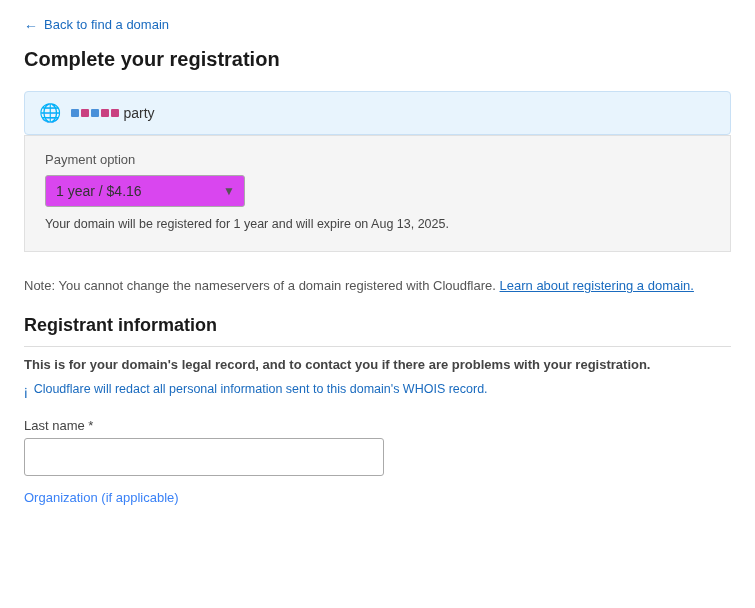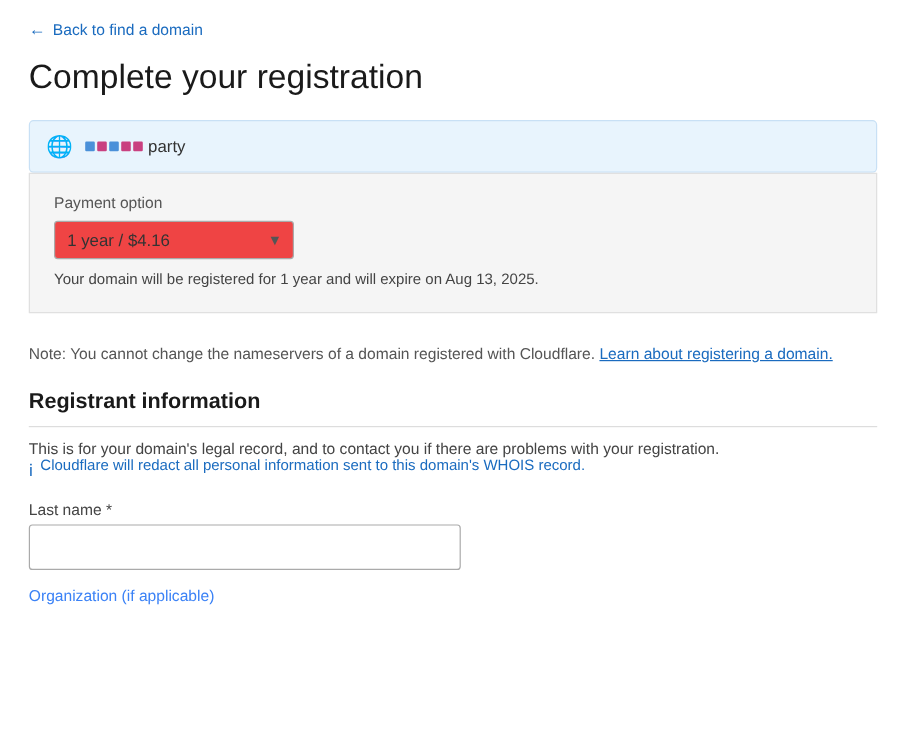--- a/index.html
+++ b/index.html
@@ -24,22 +24,22 @@
       text-decoration: none;
       font-size: 13px;
       margin-bottom: 16px;
       cursor: pointer;
     }
     .back-arrow {
       font-size: 14px;
       color: #1a6bbf;
     }
     .page-title {
-      font-size: 28px;
-      font-weight: 400;
+      font-size: 20px;
+      font-weight: 700;
       color: #1a1a1a;
       margin-bottom: 20px;
     }
     .domain-banner {
       display: flex;
       align-items: center;
       gap: 10px;
       background: #e8f4fd;
       border: 1px solid #c8e0f5;
       padding: 10px 14px;
@@ -88,21 +88,21 @@
       width: 200px;
       margin-bottom: 10px;
     }
     .payment-select {
       appearance: none;
       -webkit-appearance: none;
       width: 100%;
       padding: 7px 30px 7px 10px;
       border: 1px solid #aaa;
       border-radius: 3px;
-      background: #ef4444;
+      background: #d946ef;
       font-size: 14px;
       color: #333;
       cursor: pointer;
     }
     .select-arrow {
       position: absolute;
       right: 10px;
       top: 50%;
       transform: translateY(-50%);
       pointer-events: none;
@@ -136,20 +136,22 @@
       font-size: 18px;
       font-weight: 700;
       color: #1a1a1a;
       margin-bottom: 10px;
       padding-bottom: 10px;
       border-bottom: 1px solid #ddd;
     }
     .registrant-desc {
       font-size: 13px;
       color: #444;
+      margin-bottom: 10px;
+      font-weight: bold;
     }
     .whois-notice {
       display: flex;
       align-items: flex-start;
       gap: 6px;
       margin-bottom: 16px;
     }
     .info-icon {
       color: #1a6bbf;
       font-size: 14px;

